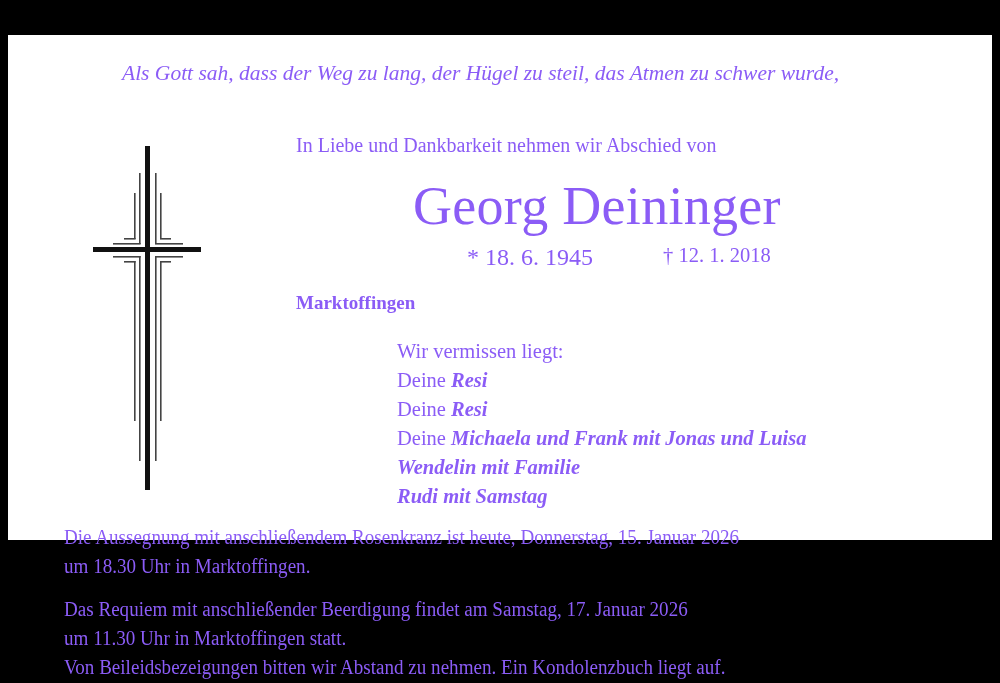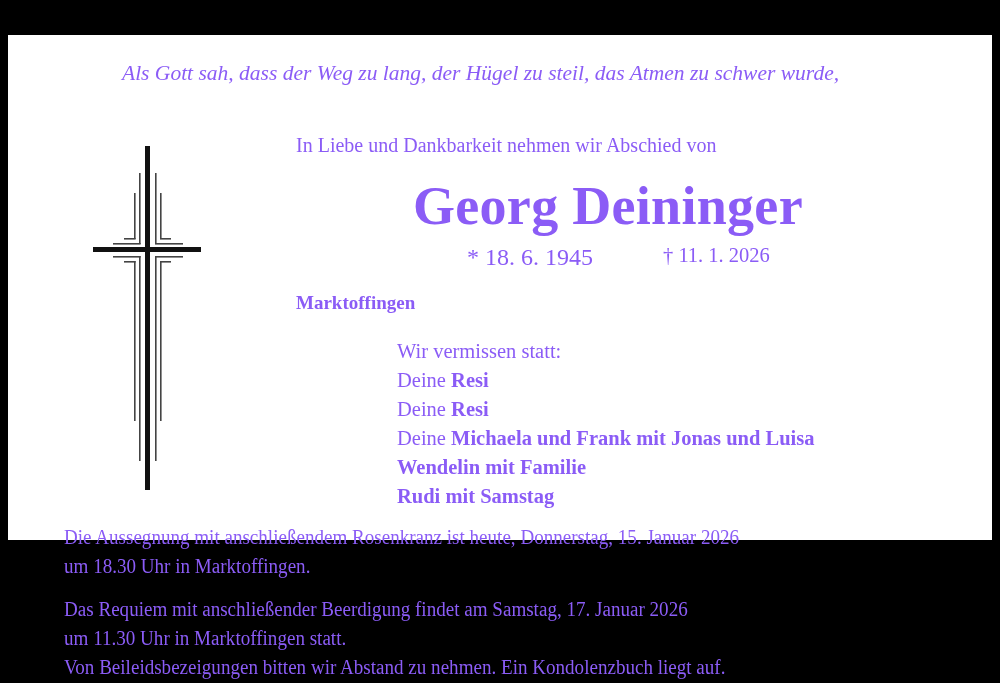--- a/index.html
+++ b/index.html
@@ -6,27 +6,27 @@
   body { width: 1000px; height: 683px; position: relative; overflow: hidden; }
   .card {
     position: absolute; left: 8px; top: 8px; width: 984px; height: 505px;
     background: #fff; color: #8b5cf6;
     font-family: "Liberation Serif", "DejaVu Serif", serif;
     margin-top: 27px;
   }
   .abs { position: absolute; white-space: nowrap; }
   .quote { font-style: italic; font-size: 21.5px; line-height: 29px; left: 114px; top: 24px; }
   .intro { font-size: 20px; left: 288px; top: 99px; }
-  .name { font-weight: bold; font-size: 54px; left: 405px; top: 140px; letter-spacing: 0.3px; }
+  .name { font-weight: normal; font-size: 54px; left: 405px; top: 140px; letter-spacing: 0.3px; }
   .birth { font-size: 24px; left: 459px; top: 209px; }
   .death { font-size: 20.5px; left: 655px; top: 209px; }
   .place { font-weight: bold; font-size: 19px; left: 288px; top: 257px; }
   .mourners { left: 389px; top: 302px; font-size: 20.5px; line-height: 29px; }
   .mourners .row { display: block; }
-  .mourners b { font-weight: bold; }
+  .mourners b { font-weight: bold; font-style: italic; }
   .notice { left: 56px; font-size: 20.5px; line-height: 29px; transform: scaleX(0.93); transform-origin: left top; }
   .n1 { top: 488px; }
   .n2 { top: 560px; }
   svg.cross { position: absolute; left: 0; top: 0; }
 </style>
 </head>
 <body>
 
 <div class="card">
 
@@ -61,25 +61,25 @@
       <rect x="131" y="221" width="1.6" height="205"></rect>
       <rect x="147" y="221" width="1.6" height="205"></rect>
       <rect x="126" y="226" width="1.6" height="160"></rect>
       <rect x="152" y="226" width="1.6" height="160"></rect>
     </g>
   </svg>
 
   <div class="abs intro">In Liebe und Dankbarkeit nehmen wir Abschied von</div>
   <div class="abs name">Georg Deininger</div>
   <div class="abs birth">* 18. 6. 1945</div>
-  <div class="abs death">† 11. 1. 2026</div>
+  <div class="abs death">† 12. 1. 2018</div>
   <div class="abs place">Marktoffingen</div>
 
   <div class="abs mourners">
-    <span class="row">Wir vermissen statt:</span>
+    <span class="row">Wir vermissen liegt:</span>
     <span class="row"><span>Deine </span><b>Resi</b></span>
     <span class="row"><span>Deine </span><b>Resi</b></span>
     <span class="row"><span>Deine </span><b>Michaela und Frank mit Jonas und Luisa</b></span>
     <span class="row"><span></span><b>Wendelin mit Familie</b></span>
     <span class="row"><span></span><b>Rudi mit Samstag</b></span>
   </div>
 
   <div class="abs notice n1">
     <div>Die Aussegnung mit anschließendem Rosenkranz ist heute, Donnerstag, 15. Januar 2026</div>
     <div>um 18.30 Uhr in Marktoffingen.</div>

